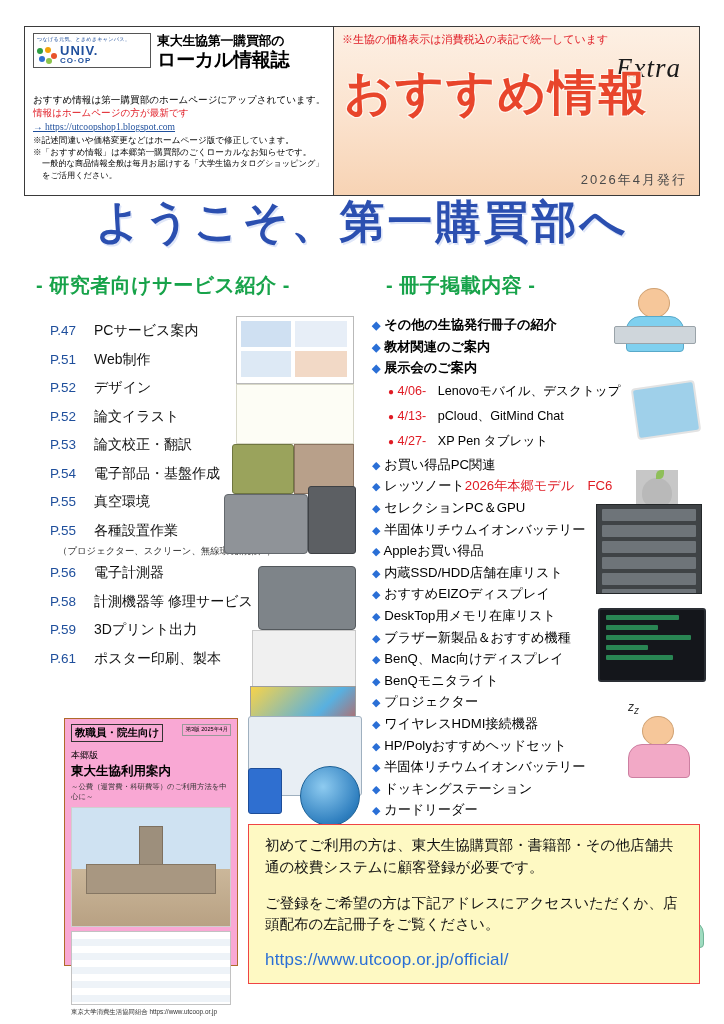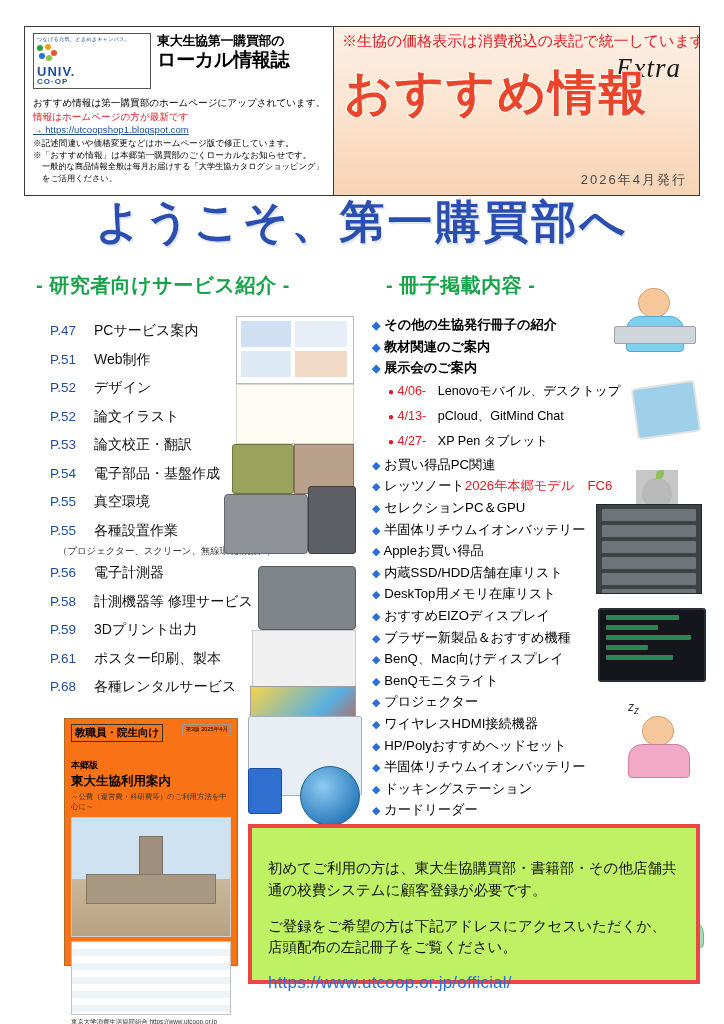--- a/index.html
+++ b/index.html
@@ -54,24 +54,23 @@
     background: #fff;
   }
   .coop-tag {
     font-size: 5.2px;
     color: #1f4f9c;
     letter-spacing: 0.2px;
     white-space: nowrap;
   }
   .coop-mark {
     display: flex;
-    align-items: flex-start;
+    align-items: flex-end;
     gap: 3px;
     margin-top: 1px;
-    flex-direction: column;
   }
   .coop-dots {
     position: relative;
     width: 20px;
     height: 18px;
   }
   .coop-dots i {
     position: absolute;
     width: 6px;
     height: 6px;
@@ -107,43 +106,44 @@
     font-size: 13px;
     font-weight: bold;
     letter-spacing: -0.3px;
   }
   .header-title .l2 {
     font-size: 19px;
     font-weight: bold;
     letter-spacing: -0.3px;
   }
   .hl-lines {
-    margin-top: 7px;
+    margin-top: 23px;
     font-size: 9.6px;
     line-height: 1.42;
+    font-family: Liberation Serif, serif;
   }
   .hl-lines .red { color: #e01b24; }
   .hl-lines .blue-link { color: #1f4f9c; text-decoration: underline; }
   .hl-lines .small { font-size: 8.6px; }
   .hl-lines .tiny { font-size: 8.2px; }
   .hl-lines .indent { padding-left: 9px; }
 
   .header-right {
     width: 366px;
     box-sizing: border-box;
     position: relative;
     background: linear-gradient(180deg, #fdf0e4 0%, #fbe2cd 55%, #f7d3b4 100%);
     border-left: 1px solid #3a3a3a;
     overflow: hidden;
   }
   .notice-red {
     position: absolute;
     left: 8px;
     top: 5px;
-    font-size: 15px;
+    font-size: 11px;
     color: #e01b24;
     white-space: nowrap;
   }
   .extra-word {
     position: absolute;
     right: 18px;
     top: 26px;
     font-family: "Liberation Serif", serif;
     font-style: italic;
     font-size: 27px;
@@ -300,27 +300,27 @@
   .ph-poster {
     left: 250px; top: 686px; width: 104px; height: 52px;
     background: linear-gradient(135deg,#f7d34a,#58b0e0 60%,#d7513f);
     border: 1px solid #9d9d9d;
   }
 
   
   .booklet {
     position: absolute;
     left: 64px; top: 718px; width: 174px; height: 248px;
-    background: #f97316;
+    background: #f9a8d4;
     border: 1px solid #b06a2a;
     box-sizing: border-box;
     padding: 5px 6px;
   }
   .bk-t1 { font-size: 10.5px; font-weight: bold; border: 1px solid #333; display: inline-block; padding: 1px 3px; }
-  .bk-t2 { font-size: 9px; margin-top: 17px; font-weight: bold; }
+  .bk-t2 { font-size: 9px; margin-top: 7px; }
   .bk-t3 { font-size: 12.5px; font-weight: bold; margin-top: 1px; }
   .bk-t4 { font-size: 7.4px; margin-top: 2px; color: #333; }
   .bk-photo {
     margin-top: 5px;
     height: 118px;
     background: linear-gradient(180deg,#cfe2f2 0%, #cfe2f2 52%, #cbb79a 52%, #b8a183 100%);
     border: 1px solid #cfcfcf;
     position: relative;
   }
   .bk-photo .tower {
@@ -401,24 +401,24 @@
     position: absolute; border-radius: 50%;
   }
   .cartoon-body {
     position: absolute; border-radius: 14px 14px 4px 4px;
   }
 
   
   .note-box {
     position: absolute;
     left: 248px; top: 824px; width: 452px; height: 160px;
-    border: 4px solid #ef4444;
-    background: #bef264;
+    border: 1px solid #ef4444;
+    background: #fef9c3;
     box-sizing: border-box;
-    padding: 30px 16px;
+    padding: 10px 16px;
   }
   .note-box p {
     margin: 0 0 14px 0;
     font-size: 14.5px;
     line-height: 1.5;
     color: #111;
   }
   .note-url {
     font-size: 17px;
     color: #2a6fd6;
@@ -522,24 +522,20 @@
       <span class="ll-label">計測機器等 修理サービス</span>
     </div>
     <div class="ll-row">
       <span class="ll-page">P.59</span>
       <span class="ll-label">3Dプリント出力</span>
     </div>
     <div class="ll-row">
       <span class="ll-page">P.61</span>
       <span class="ll-label">ポスター印刷、製本</span>
     </div>
-    <div class="ll-row">
-      <span class="ll-page">P.68</span>
-      <span class="ll-label">各種レンタルサービス</span>
-    </div>
   </div>
 
   <div class="imgbox ph-web">
     <div class="strip" style="left:4px;top:4px;width:50px;height:26px;"></div>
     <div class="strip" style="left:58px;top:4px;width:52px;height:26px;background:#e7eef7;"></div>
     <div class="strip" style="left:4px;top:34px;width:50px;height:26px;background:#dde9f5;"></div>
     <div class="strip" style="left:58px;top:34px;width:52px;height:26px;background:#f2d9c6;"></div>
   </div>
   <div class="imgbox ph-design"></div>
   <div class="imgbox ph-board"></div>
@@ -599,25 +595,25 @@
     <div class="rl-row">
       <span class="bullet-blue">◆</span>
       <span>Appleお買い得品</span>
     </div>
     <div class="rl-row">
       <span class="bullet-blue">◆</span>
       <span>内蔵SSD/HDD店舗在庫リスト</span>
     </div>
     <div class="rl-row">
       <span class="bullet-blue">◆</span>
+      <span>おすすめEIZOディスプレイ</span>
+    </div>
+    <div class="rl-row">
+      <span class="bullet-blue">◆</span>
       <span>DeskTop用メモリ在庫リスト</span>
-    </div>
-    <div class="rl-row">
-      <span class="bullet-blue">◆</span>
-      <span>おすすめEIZOディスプレイ</span>
     </div>
     <div class="rl-row">
       <span class="bullet-blue">◆</span>
       <span>ブラザー新製品＆おすすめ機種</span>
     </div>
     <div class="rl-row">
       <span class="bullet-blue">◆</span>
       <span>BenQ、Mac向けディスプレイ</span>
     </div>
     <div class="rl-row">

